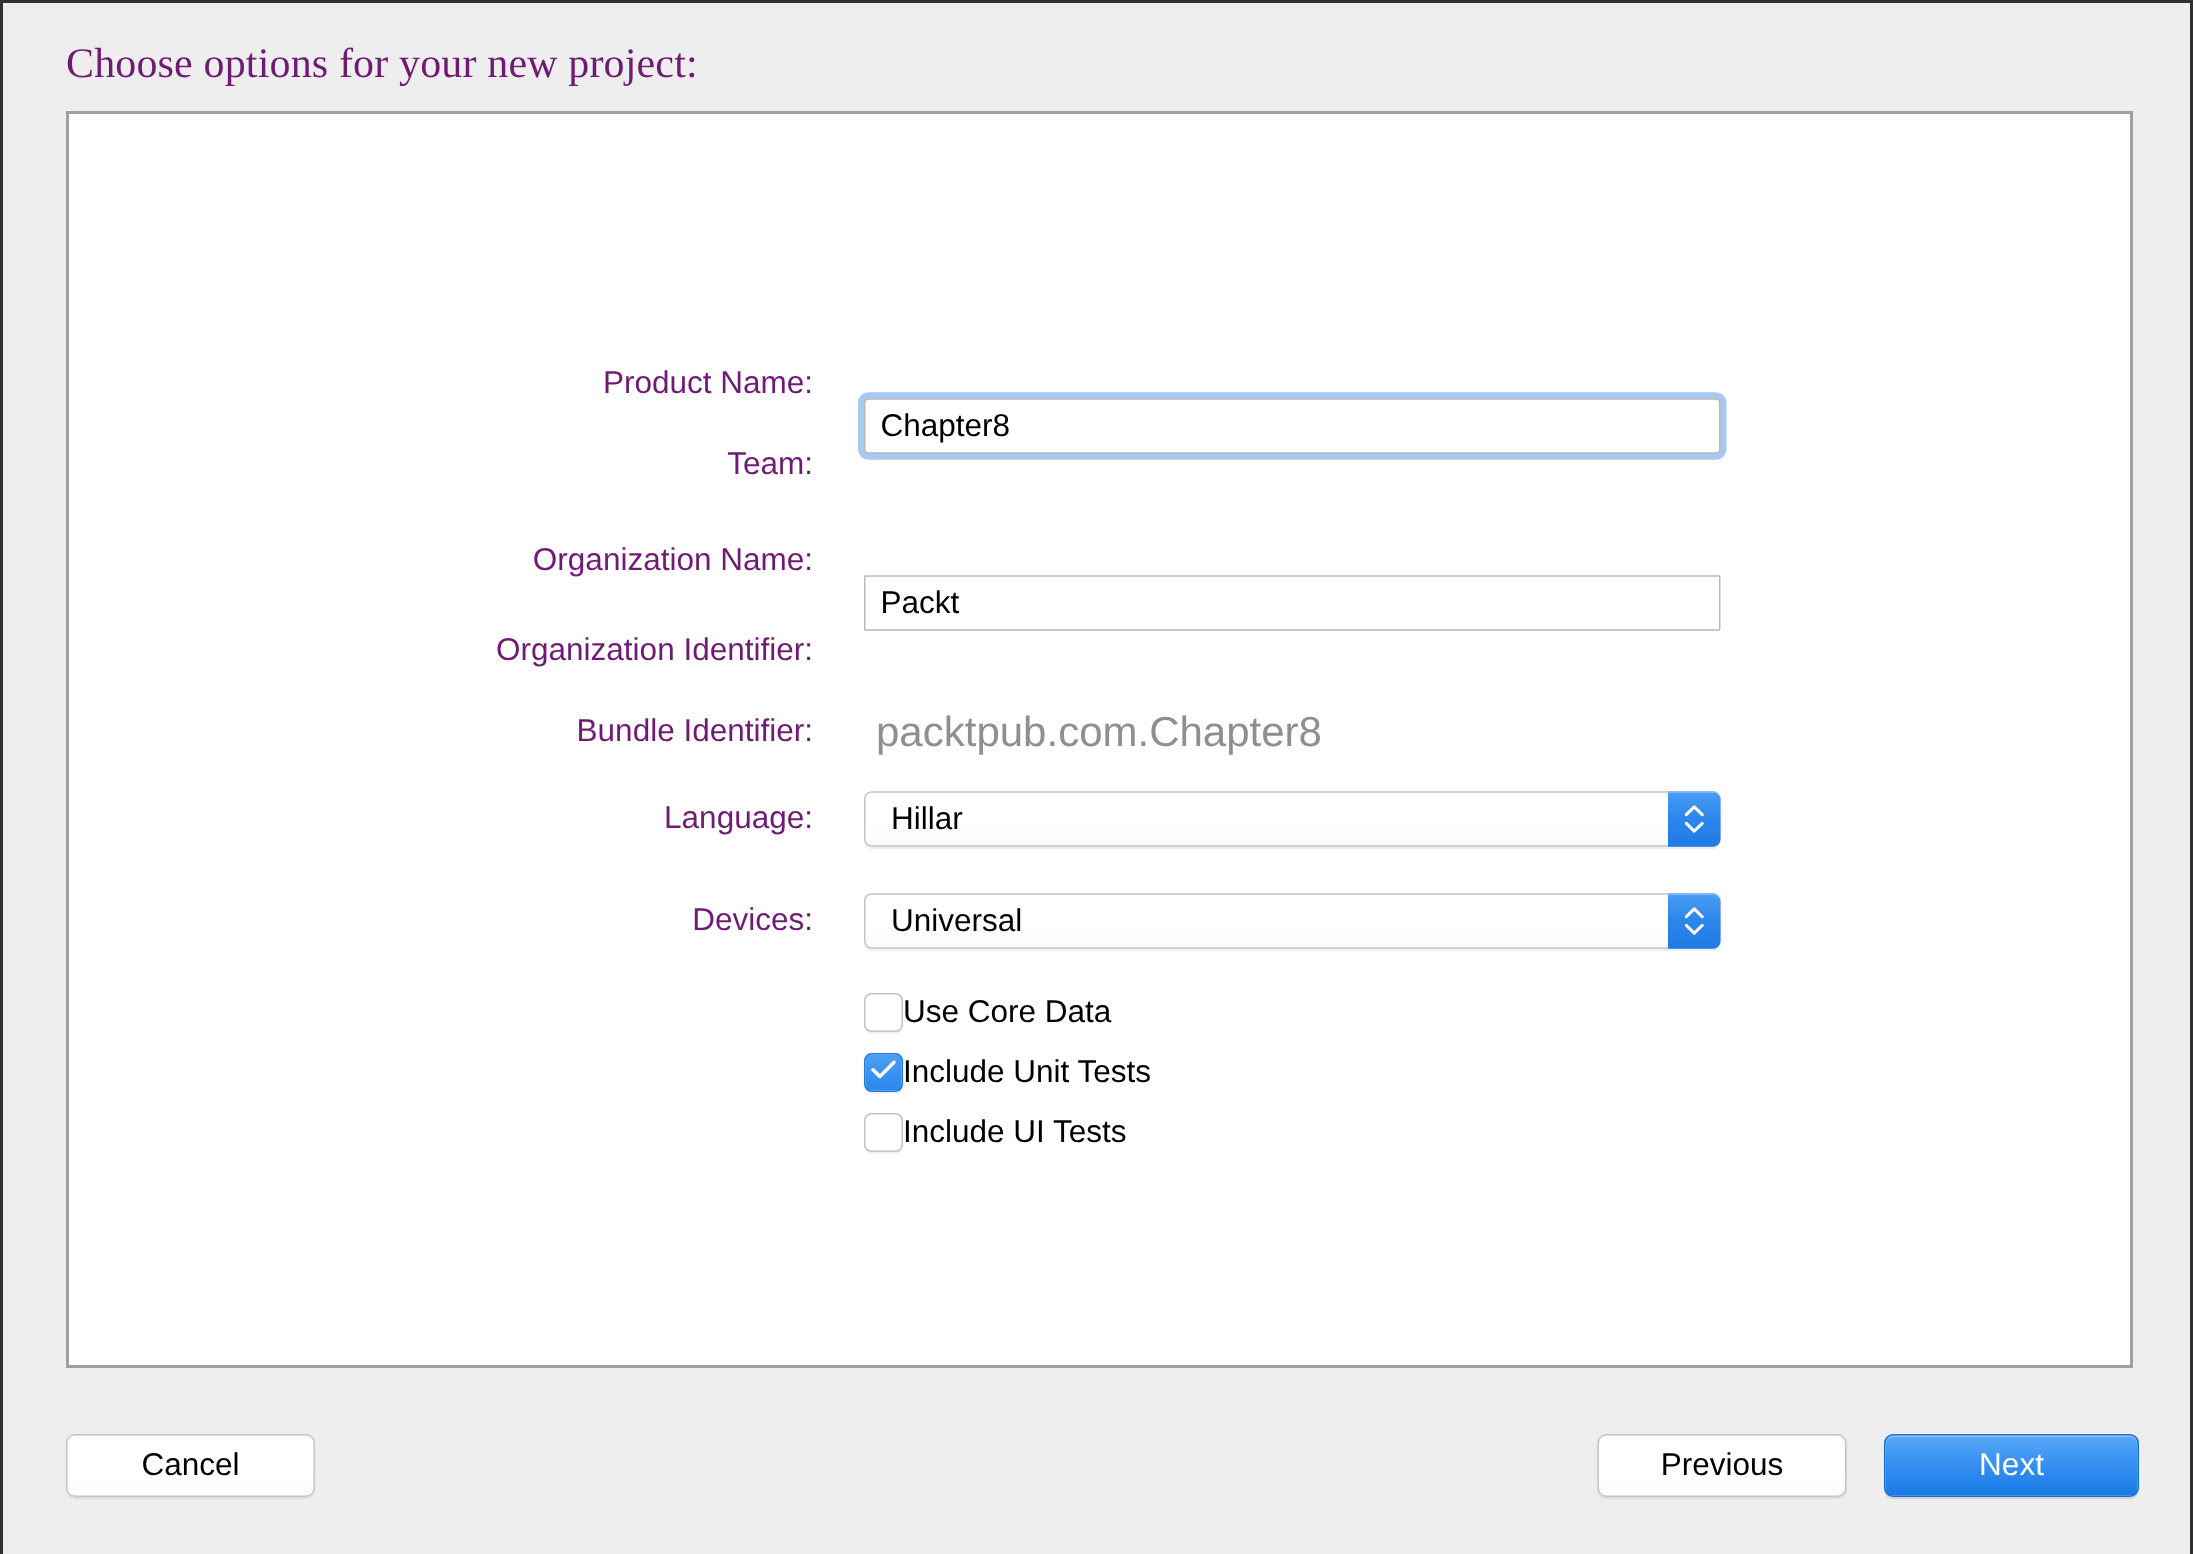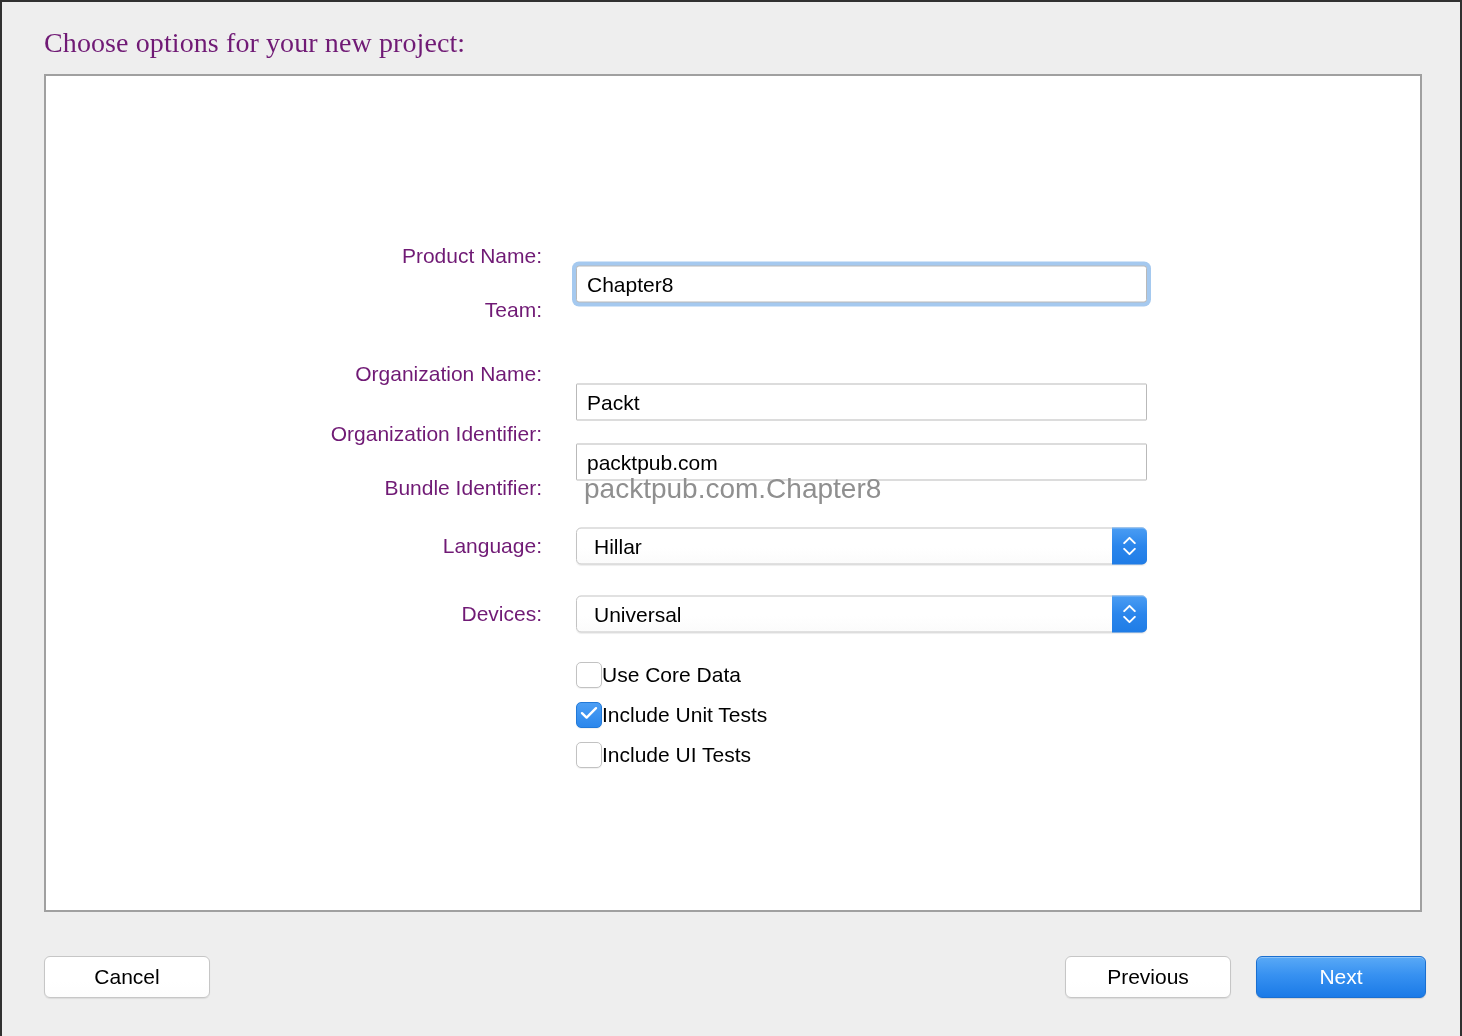--- a/index.html
+++ b/index.html
@@ -254,23 +254,20 @@
 
       <div class="row" style="top:276px">
         <div class="row-label">Organization Name:</div>
         <div class="row-control">
           <div class="textfield">Packt</div>
         </div>
       </div>
 
       <div class="row" style="top:336px">
         <div class="row-label">Organization Identifier:</div>
-        <div class="row-control">
-          <div class="textfield">packtpub.com</div>
-        </div>
       </div>
 
       <div class="row" style="top:390px">
         <div class="row-label">Bundle Identifier:</div>
         <div class="row-control">
           <div class="static-value">packtpub.com.Chapter8</div>
         </div>
       </div>
 
       <div class="row" style="top:448px">

